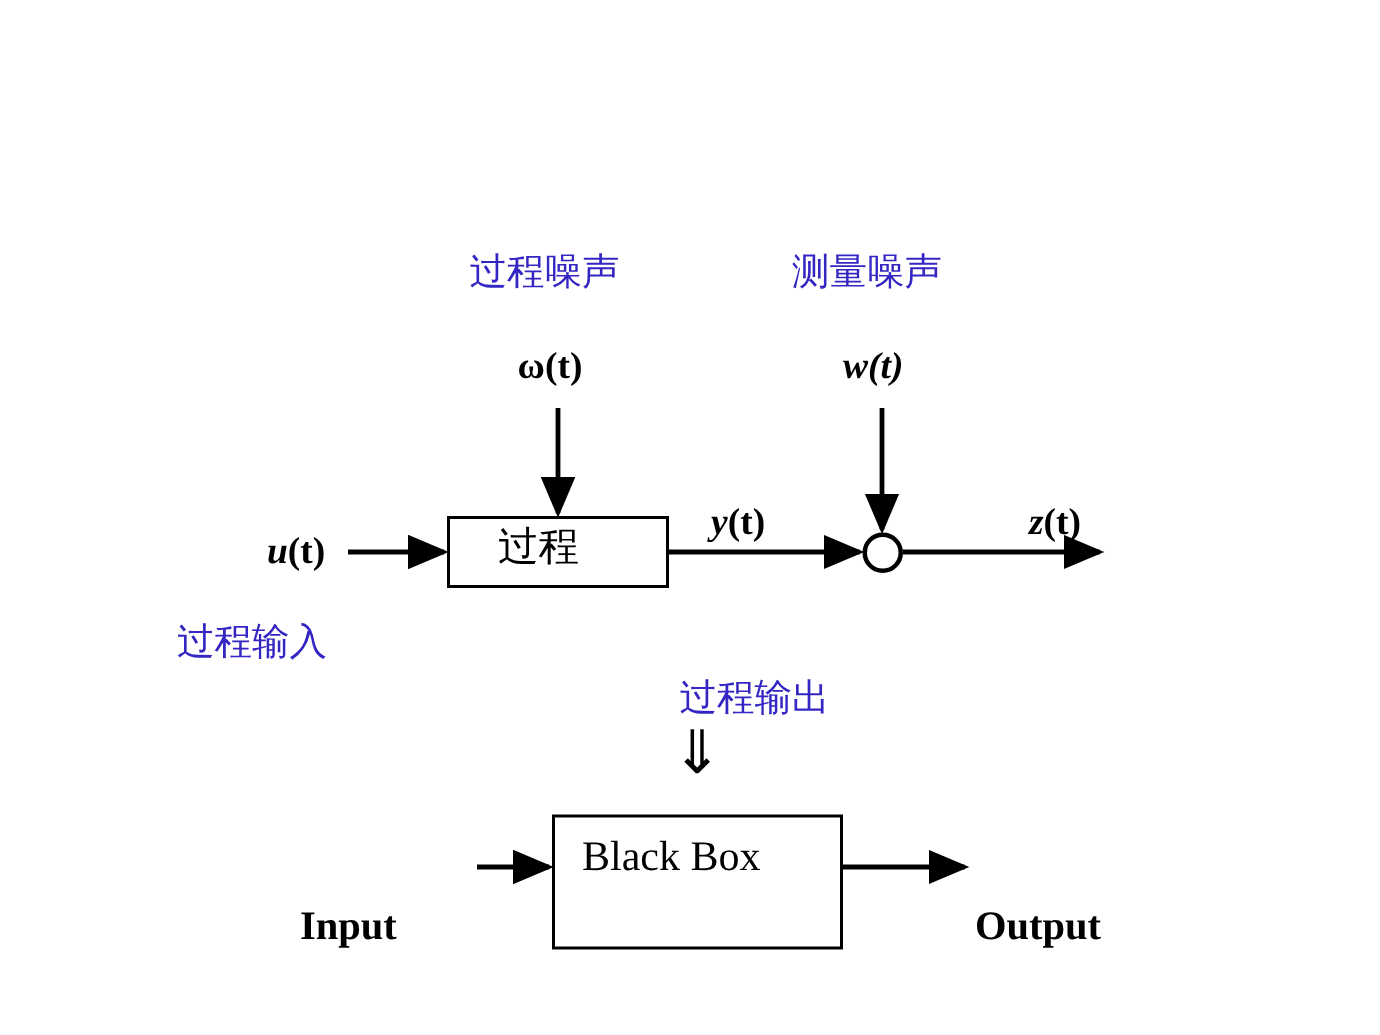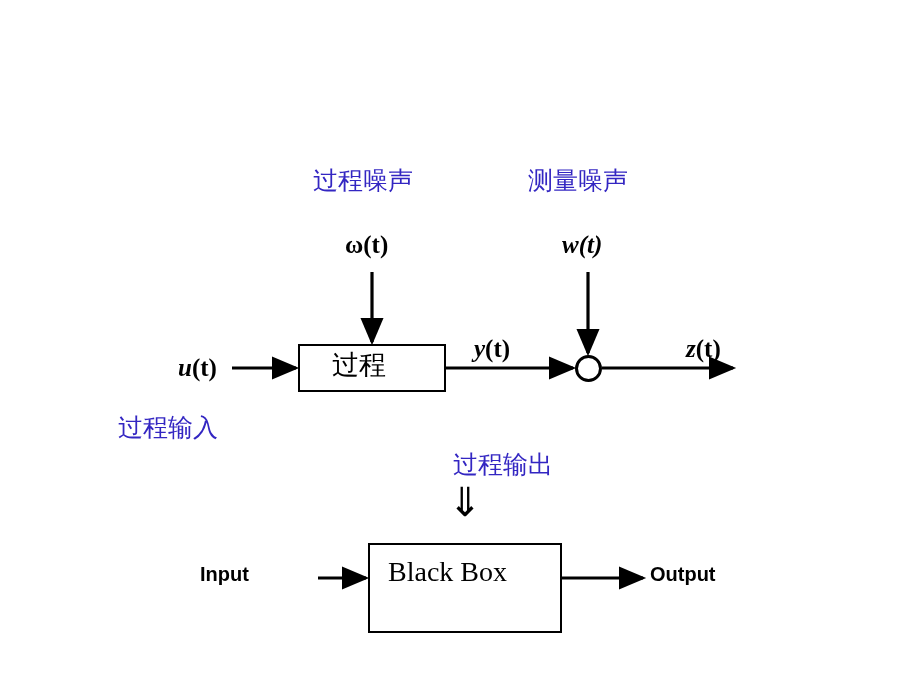--- a/index.html
+++ b/index.html
@@ -73,23 +73,24 @@
 
   .bb-text {
     color: #000000;
     font-family: "Liberation Serif", "DejaVu Serif", serif;
     font-size: 28px;
     font-weight: normal;
   }
 
   .io-text {
     color: #000000;
-    font-family: Liberation Sans, sans-serif;
-    font-size: 20px;
+    font-family: Liberation Serif, serif;
+    font-size: 27px;
     font-weight: bold;
+    margin-top: 40px;
   }
 
   
   .rect {
     position: absolute;
     border: 2px solid #000000;
     background: #ffffff;
     box-sizing: border-box;
   }
 

